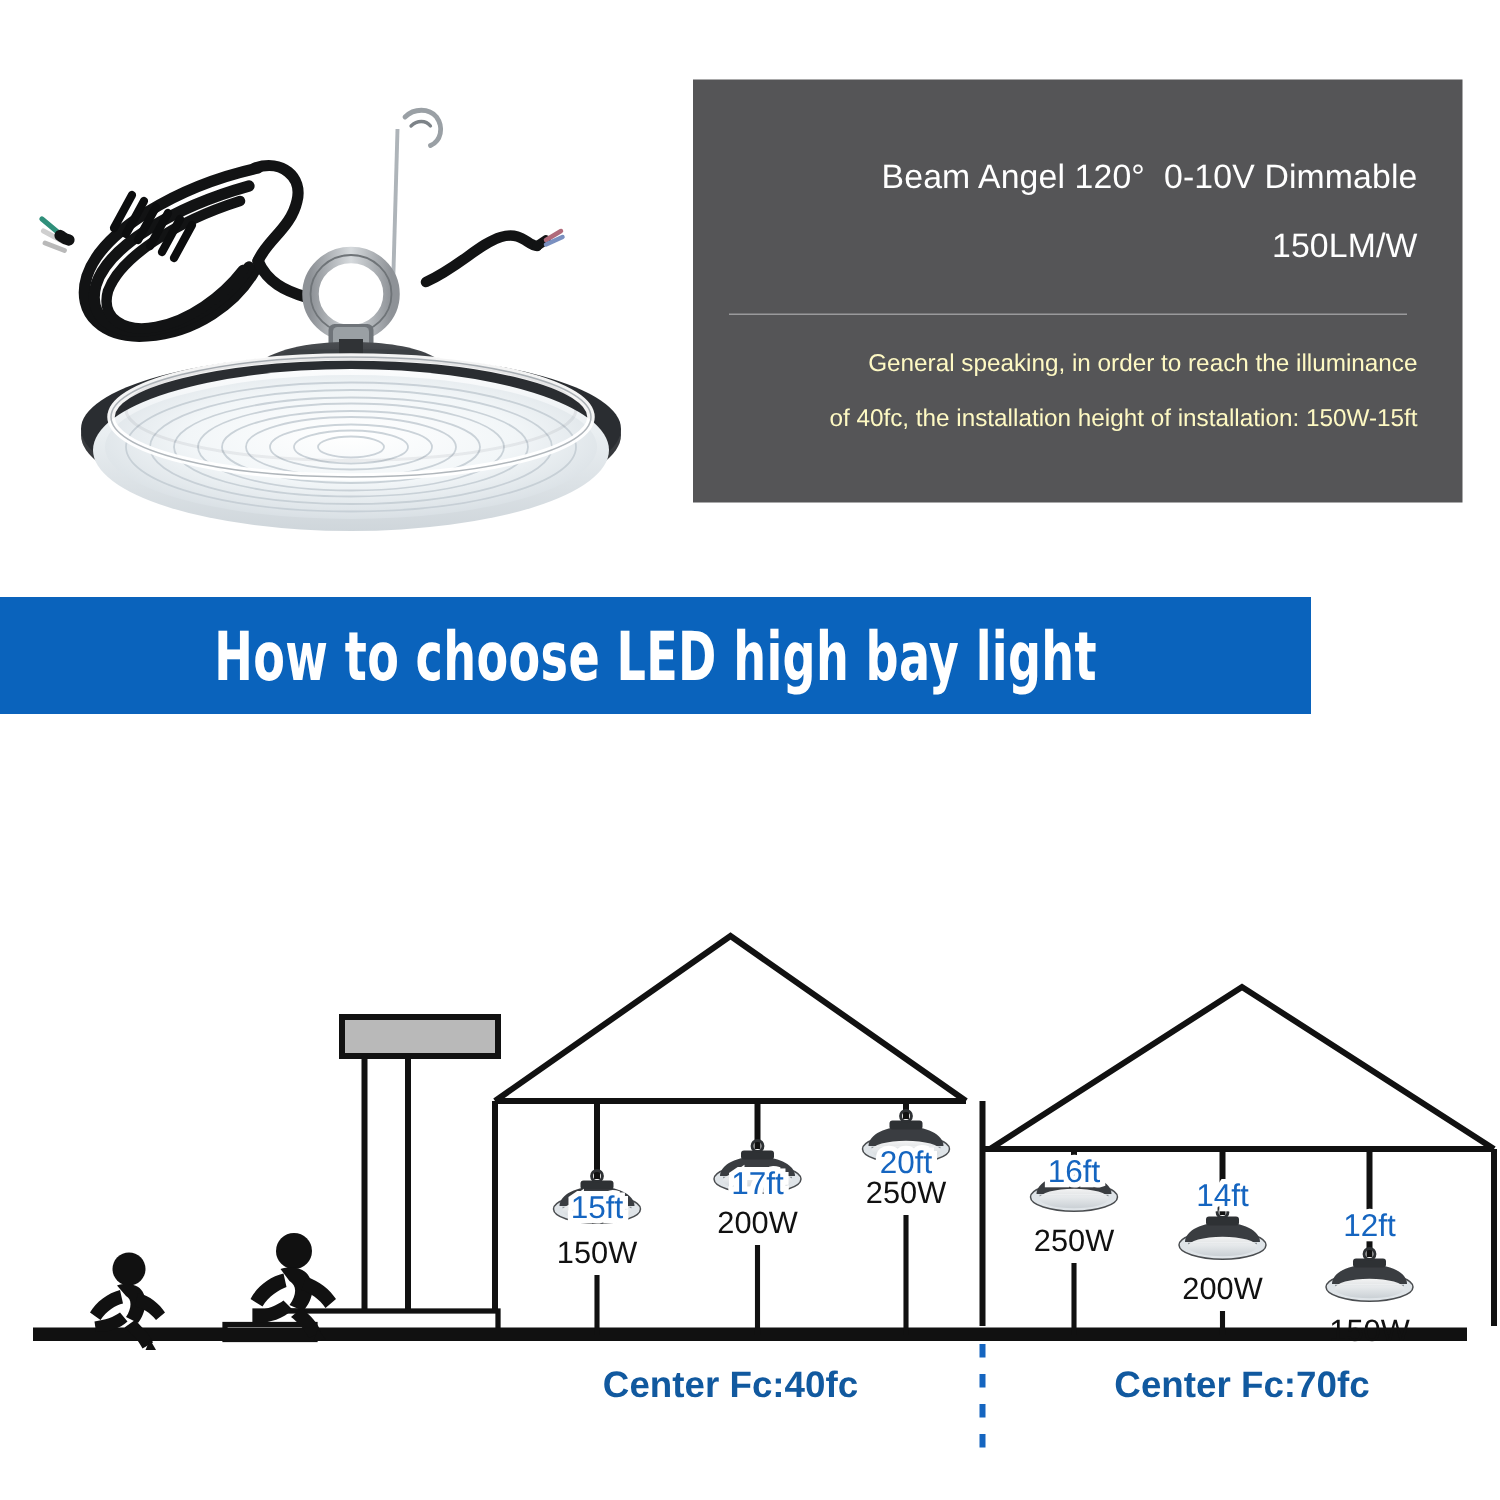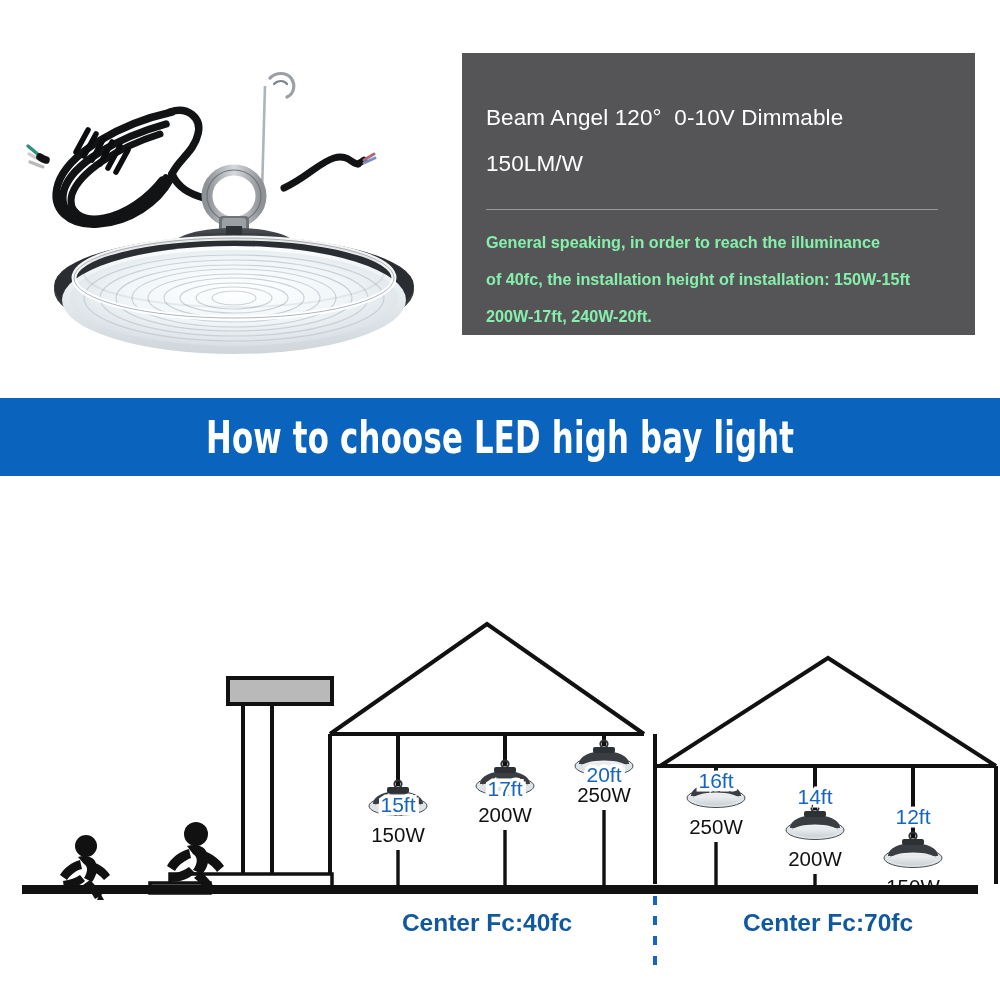--- a/index.html
+++ b/index.html
@@ -1,34 +1,34 @@
 <!DOCTYPE html>
 <html><head>
 <meta charset="utf-8">
 <style>
   html,body{margin:0;padding:0;background:#fff;}
   body{width:1000px;height:1000px;position:relative;overflow:hidden;
        font-family:"Liberation Sans","DejaVu Sans",sans-serif;}
 
-  .page{position:absolute;inset:0;background:#ffffff;}
+  .page{position:absolute;inset:0;background:#ffffff;text-align:right;}
 
   
   .top{position:absolute;left:0;top:0;width:1000px;height:398px;}
 
   .product-photo{position:absolute;left:12px;top:28px;width:440px;height:345px;}
 
   .info-box{position:absolute;left:462px;top:53px;width:513px;height:282px;
             background:#555557;box-sizing:border-box;padding:42px 30px 0 24px;}
   .info-head{color:#ffffff;font-size:22.5px;line-height:46px;font-weight:400;
              letter-spacing:.1px;white-space:pre;}
   .info-rule{width:452px;height:1px;background:#9a9a9c;margin:22px 0 14px 0;}
-  .info-body{color:#86efac;font-size:16.2px;line-height:37px;font-weight:700;}
+  .info-body{color:#fef9c3;font-size:16.2px;line-height:37px;font-weight:400;}
 
   
-  .banner{position:absolute;left:0;top:398px;width:1000px;height:78px;
+  .banner{position:absolute;left:0;top:398px;width:874px;height:78px;
           background:#0a63bc;display:flex;align-items:center;justify-content:center;}
   .banner-text{color:#ffffff;font-size:45px;font-weight:bold;letter-spacing:.3px;
                font-family:"Liberation Sans Narrow","DejaVu Sans Condensed","Liberation Sans",sans-serif;
                transform:scaleX(.76);transform-origin:center;white-space:nowrap;}
 
   
   .diagram{position:absolute;left:0;top:476px;width:1000px;height:524px;}
   .diagram svg{display:block;}
 
   .lbl{font-family:"Liberation Sans","DejaVu Sans",sans-serif;}
@@ -159,21 +159,20 @@
       </svg>
     </div>
 
     <div class="info-box">
       <div class="info-head">Beam Angel 120°  0-10V Dimmable
 150LM/W</div>
       <div class="info-rule"></div>
       <div class="info-body">
         <div>General speaking, in order to reach the illuminance</div>
         <div>of 40fc, the installation height of installation: 150W-15ft</div>
-        <div>200W-17ft, 240W-20ft.</div>
       </div>
     </div>
   </div>
 
   <div class="banner">
     <div class="banner-text">How to choose LED high bay light</div>
   </div>
 
   <div class="diagram">
     <svg width="1000" height="524" viewBox="0 0 1000 524">

